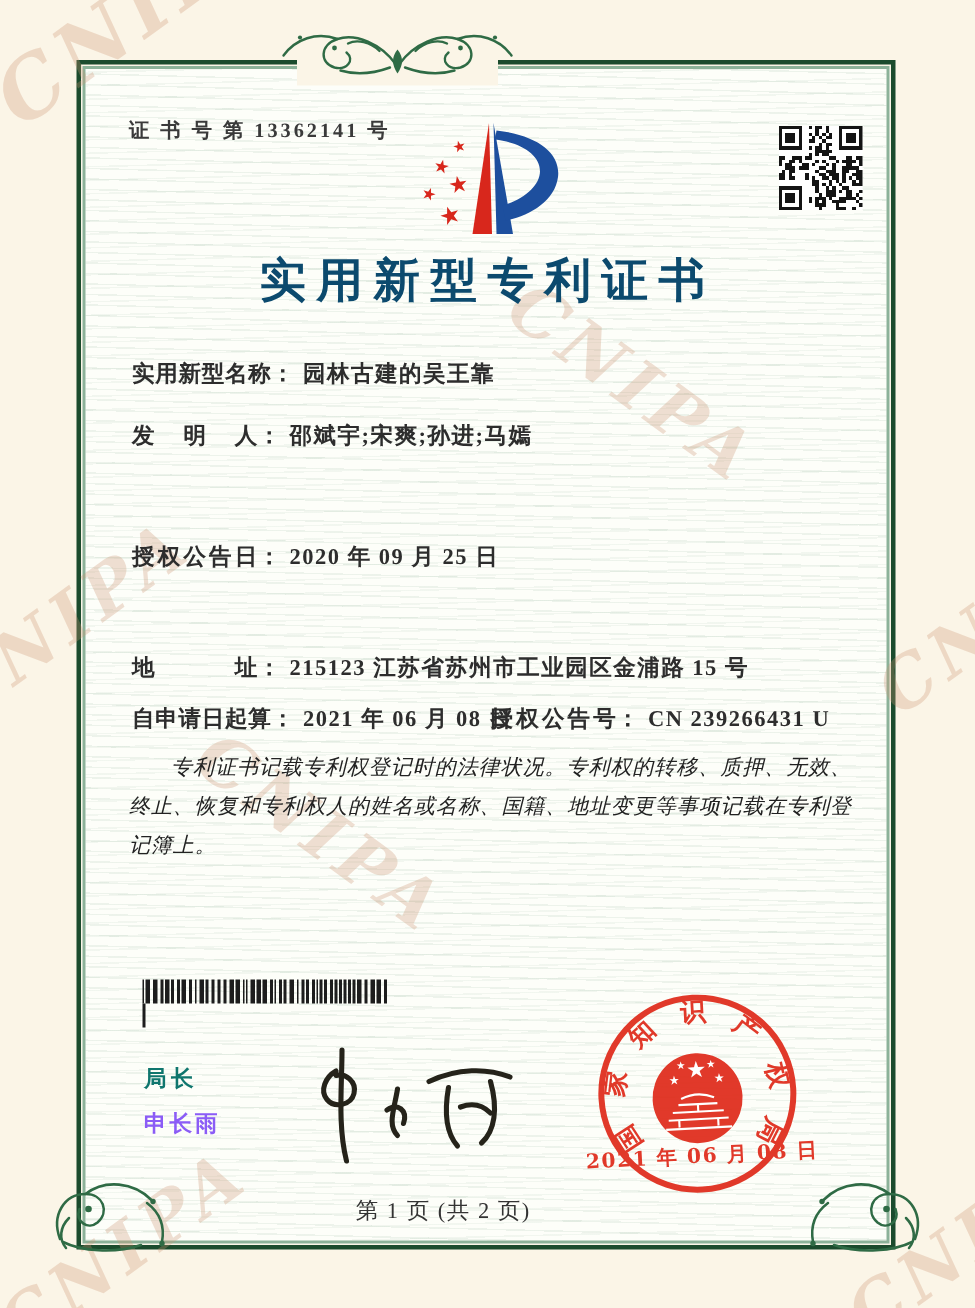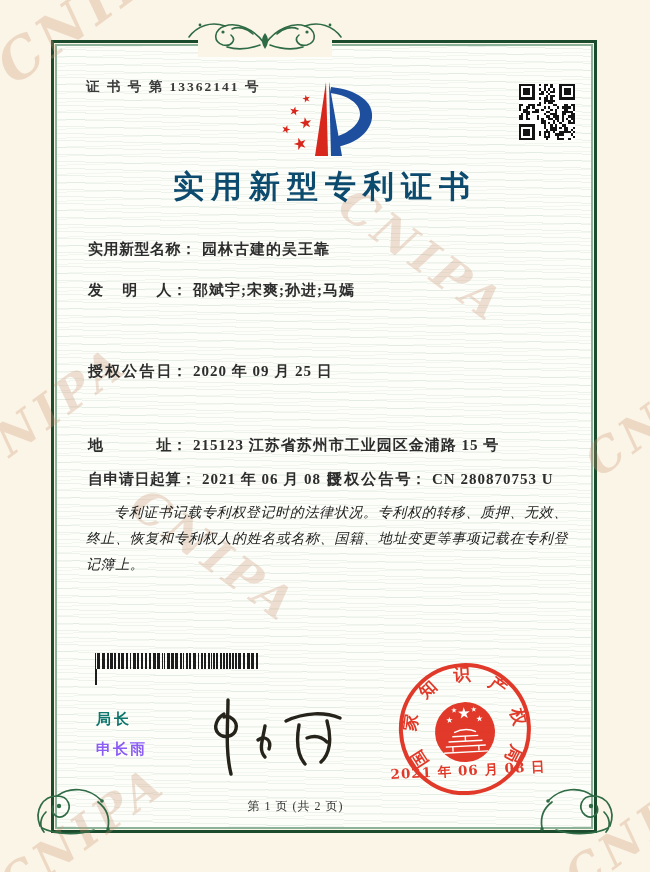--- a/index.html
+++ b/index.html
@@ -80,21 +80,21 @@
   .barcode{position:absolute;left:95px;top:653px;width:168px;height:16px;font-size:0;}
   .barcode i{display:inline-block;height:16px;background:#1d1d1d;}
   
   .cmr-title{position:absolute;left:96px;top:710px;font:600 15px "Liberation Sans",sans-serif;color:#0f766e;letter-spacing:3px;}
   .cmr-name{position:absolute;left:96px;top:740px;font:600 15px "Liberation Sans",sans-serif;color:#8b5cf6;letter-spacing:2px;}
   .signature{position:absolute;left:188px;top:690px;width:160px;height:88px;}
   
   .seal{position:absolute;left:382px;top:646px;width:170px;height:170px;transform:rotate(-3deg);}
   .seal text{font-family:"DejaVu Serif","Liberation Serif",serif;}
   
-  .footer{position:absolute;left:0;top:798px;width:591px;text-align:center;font-size:12px;color:#333;letter-spacing:1px;}
+  .footer{position:absolute;left:0;top:798px;width:591px;text-align:center;font-size:15px;color:#333;letter-spacing:1px;}
   
   .flourish-top{position:absolute;left:180px;top:12px;width:170px;height:46px;z-index:5;}
   .corner-orn{position:absolute;width:90px;height:72px;z-index:5;}
   .corner-orn.left{left:26px;top:770px;}
   .corner-orn.right{left:534px;top:770px;}
 </style>
 </head>
 <body>
 
 <div class="wm w1">CNIPA</div>
@@ -366,21 +366,21 @@
   </div>
   <div class="frow r3">
     <span class="flabel">授权公告日</span><span class="fcolon">：</span><span class="fvalue">2020 年 09 月 25 日</span>
   </div>
   <div class="frow r5">
     <span class="flabel">地址</span><span class="fcolon">：</span><span class="fvalue">215123 江苏省苏州市工业园区金浦路 15 号</span>
   </div>
   <div class="frow r6">
     <span class="flabel">自申请日起算</span><span class="fcolon">：</span><span class="fvalue">2021 年 06 月 08 日</span>
     <span class="grant">
-      <span class="flabel">授权公告号</span><span class="fcolon">：</span><span class="fvalue">CN 280870753 U</span>
+      <span class="flabel">授权公告号</span><span class="fcolon">：</span><span class="fvalue">CN 239266431 U</span>
     </span>
   </div>
 
   <div class="paras">
     <p>专利证书记载专利权登记时的法律状况。专利权的转移、质押、无效、终止、恢复和专利权人的姓名或名称、国籍、地址变更等事项记载在专利登记簿上。</p>
   </div>
 
   <div class="barcode" id="barcode"><i style="width:1px;margin-right:1px"></i><i style="width:3px;margin-right:2px"></i><i style="width:3px;margin-right:2px"></i><i style="width:2px;margin-right:1px"></i><i style="width:3px;margin-right:1px"></i><i style="width:2px;margin-right:2px"></i><i style="width:2px;margin-right:1px"></i><i style="width:3px;margin-right:2px"></i><i style="width:2px;margin-right:2px"></i><i style="width:1px;margin-right:2px"></i><i style="width:3px;margin-right:1px"></i><i style="width:2px;margin-right:2px"></i><i style="width:2px;margin-right:2px"></i><i style="width:2px;margin-right:2px"></i><i style="width:2px;margin-right:2px"></i><i style="width:3px;margin-right:1px"></i><i style="width:3px;margin-right:2px"></i><i style="width:1px;margin-right:1px"></i><i style="width:1px;margin-right:2px"></i><i style="width:3px;margin-right:1px"></i><i style="width:3px;margin-right:1px"></i><i style="width:3px;margin-right:2px"></i><i style="width:2px;margin-right:1px"></i><i style="width:1px;margin-right:2px"></i><i style="width:2px;margin-right:1px"></i><i style="width:2px;margin-right:2px"></i><i style="width:3px;margin-right:2px"></i><i style="width:1px;margin-right:2px"></i><i style="width:2px;margin-right:1px"></i><i style="width:2px;margin-right:2px"></i><i style="width:2px;margin-right:1px"></i><i style="width:1px;margin-right:1px"></i><i style="width:2px;margin-right:1px"></i><i style="width:2px;margin-right:2px"></i><i style="width:2px;margin-right:1px"></i><i style="width:2px;margin-right:1px"></i><i style="width:2px;margin-right:1px"></i><i style="width:2px;margin-right:1px"></i><i style="width:2px;margin-right:1px"></i><i style="width:2px;margin-right:1px"></i><i style="width:3px;margin-right:2px"></i><i style="width:2px;margin-right:2px"></i><i style="width:3px;margin-right:1px"></i><i style="width:3px;margin-right:2px"></i><i style="width:2px;margin-right:2px"></i><i style="width:2px;margin-right:2px"></i></div>
 
   <div class="cmr-title">局长</div>

